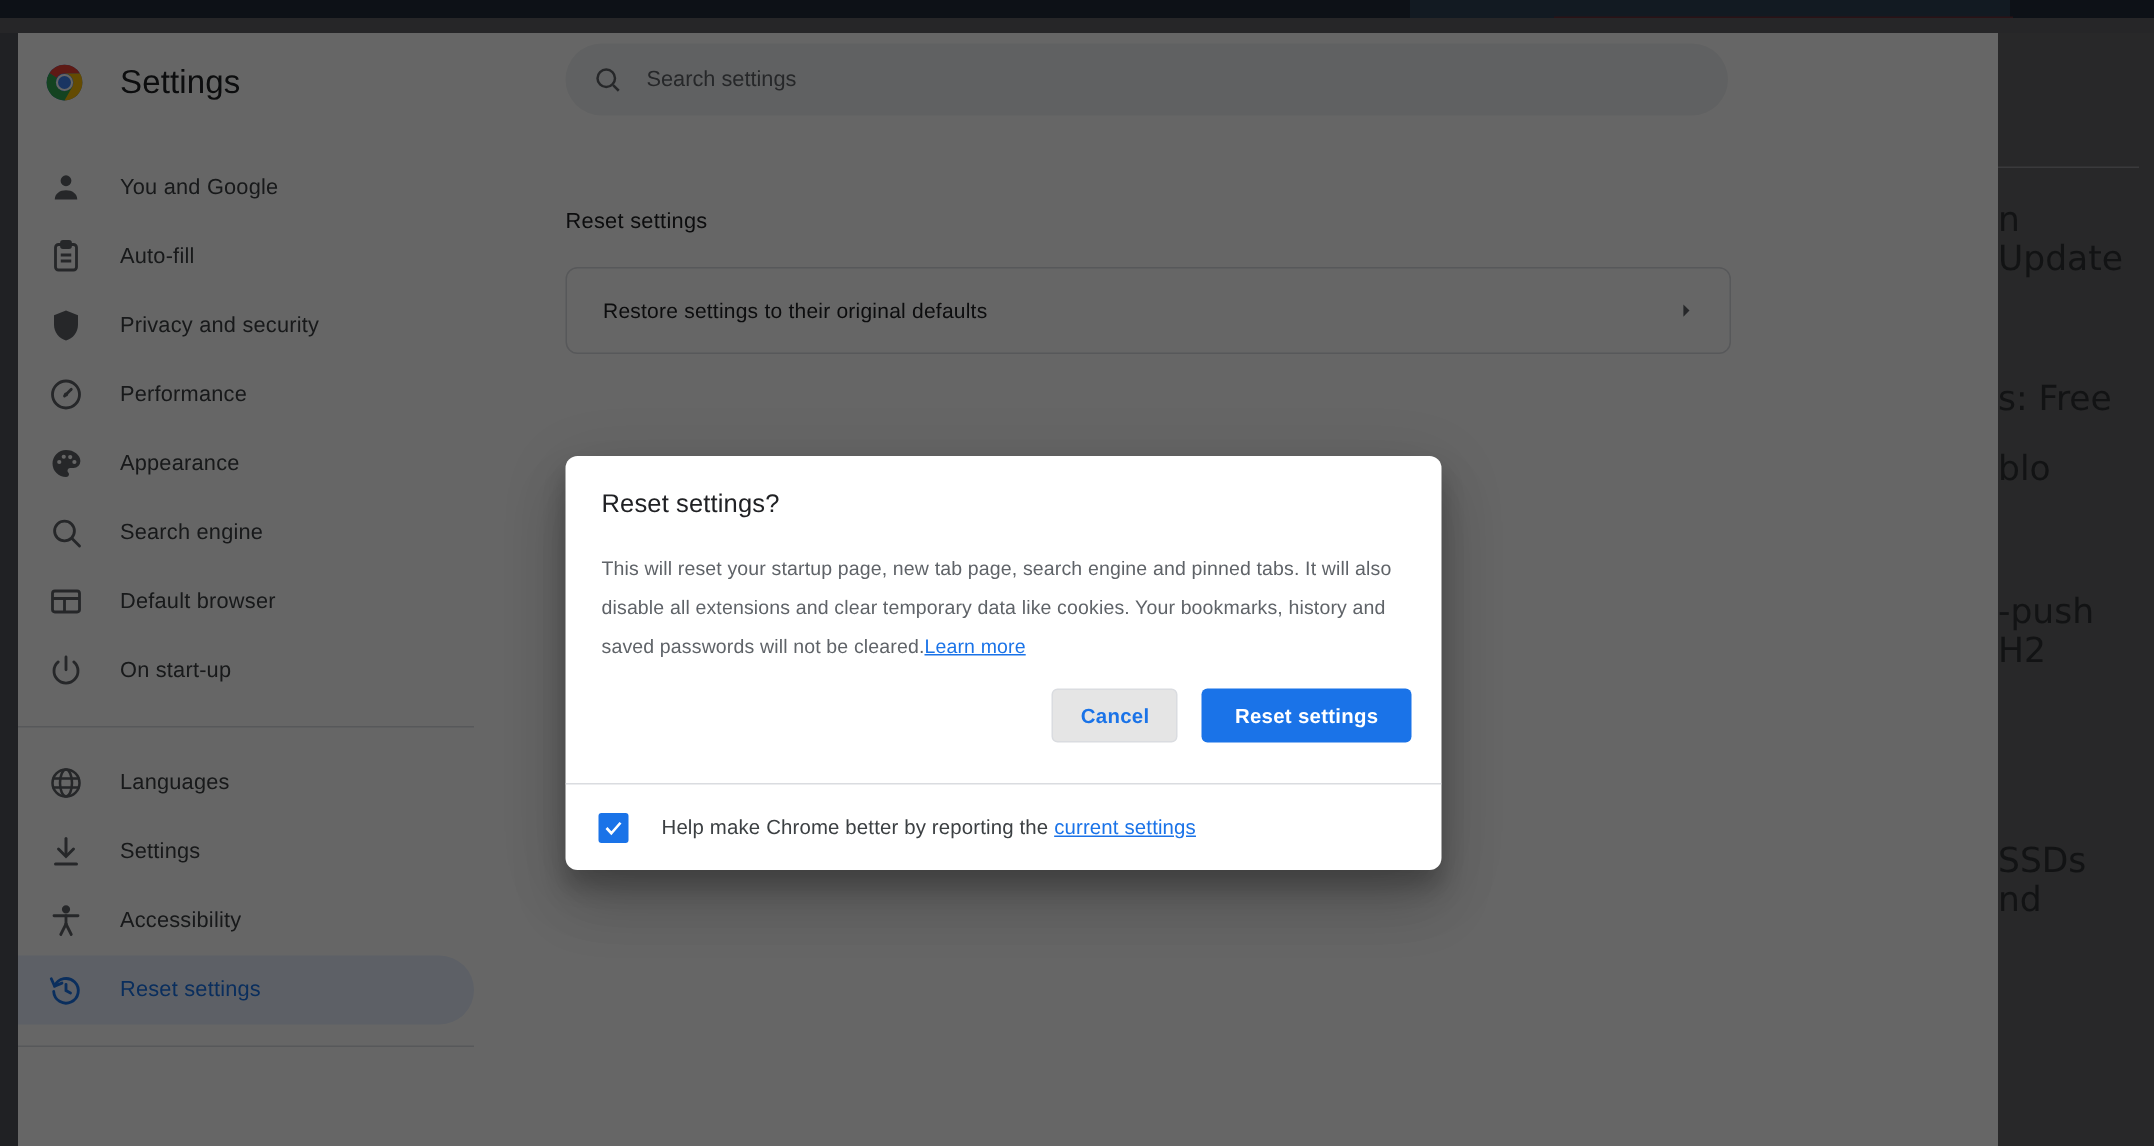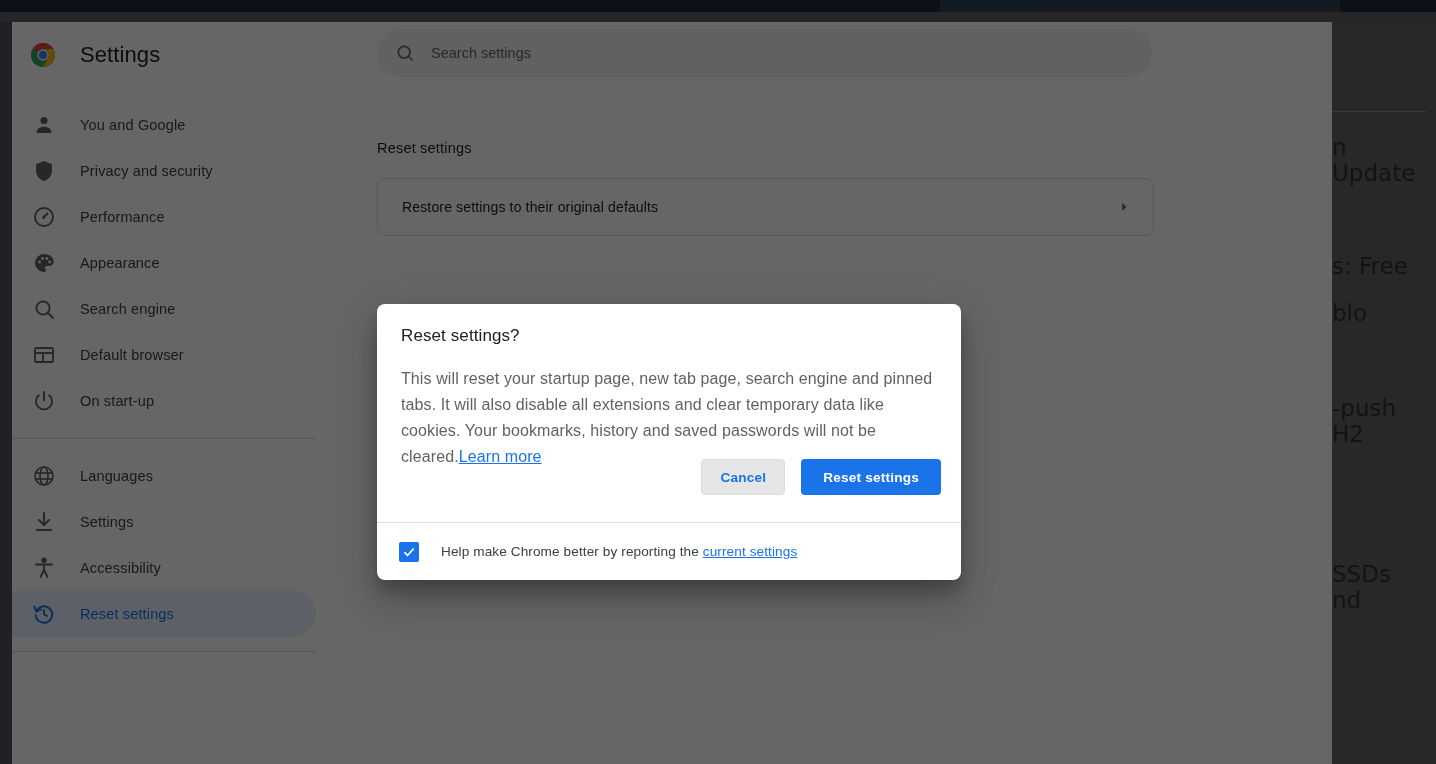--- a/index.html
+++ b/index.html
@@ -162,21 +162,21 @@
     box-shadow: 0 11px 15px rgba(0,0,0,.20), 0 24px 38px rgba(0,0,0,.14), 0 9px 46px rgba(0,0,0,.12);
     z-index: 60;
     overflow: hidden;
   }
   .dlg-title {
     margin: 22px 0 0 24px;
     font-size: 17px; color: #202124; letter-spacing: .1px;
   }
   .dlg-body {
     margin: 20px 24px 0 24px;
-    font-size: 16px; line-height: 26px; color: #5f6368;
+    font-size: 13px; line-height: 26px; color: #5f6368;
     letter-spacing: .1px;
   }
   .dlg-link { color: #1a73e8; text-decoration: underline; cursor: pointer; }
   .dlg-actions {
     position: absolute; right: 20px; top: 155px;
     display: flex; align-items: center; gap: 16px;
   }
   .btn {
     font-family: "Liberation Sans", sans-serif;
     font-size: 13.6px; font-weight: 600; letter-spacing: .2px;
@@ -256,20 +256,31 @@
             <span class="ico">
               <svg viewBox="0 0 24 24" fill="currentColor">
                 <circle cx="12" cy="7.5" r="3.6"></circle>
                 <path d="M4.5 20c0-4 3.4-6.2 7.5-6.2s7.5 2.2 7.5 6.2z"></path>
               </svg>
             </span>
             <span class="lbl">You and Google</span>
           </div>
           <div class="nav-item">
             <span class="ico">
+              <svg viewBox="0 0 24 24" fill="none" stroke="currentColor" stroke-width="1.9">
+                <rect x="5" y="4" width="14" height="17" rx="2"></rect>
+                <rect x="9" y="2" width="6" height="4" rx="1" fill="currentColor"></rect>
+                <line x1="8.5" y1="11" x2="15.5" y2="11"></line>
+                <line x1="8.5" y1="15" x2="15.5" y2="15"></line>
+              </svg>
+            </span>
+            <span class="lbl">Auto-fill</span>
+          </div>
+          <div class="nav-item">
+            <span class="ico">
               <svg viewBox="0 0 24 24" fill="currentColor">
                 <path d="M12 2l8 3.2v6.3c0 5-3.4 9.2-8 10.5C7.4 20.7 4 16.5 4 11.5V5.2z"></path>
               </svg>
             </span>
             <span class="lbl">Privacy and security</span>
           </div>
           <div class="nav-item">
             <span class="ico">
               <svg viewBox="0 0 24 24" fill="none" stroke="currentColor" stroke-width="1.9">
                 <circle cx="12" cy="12" r="9"></circle>

